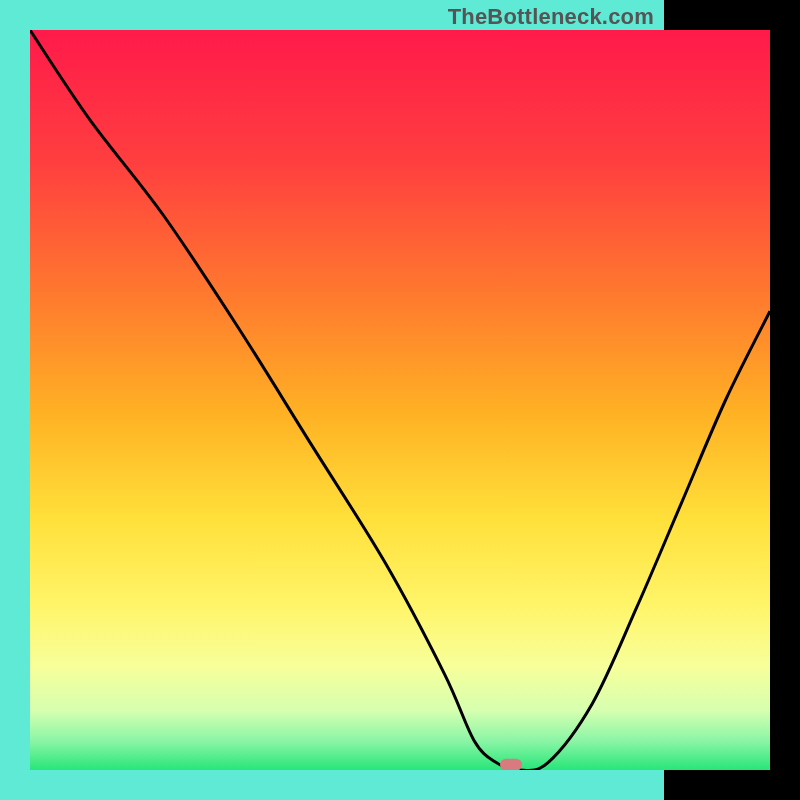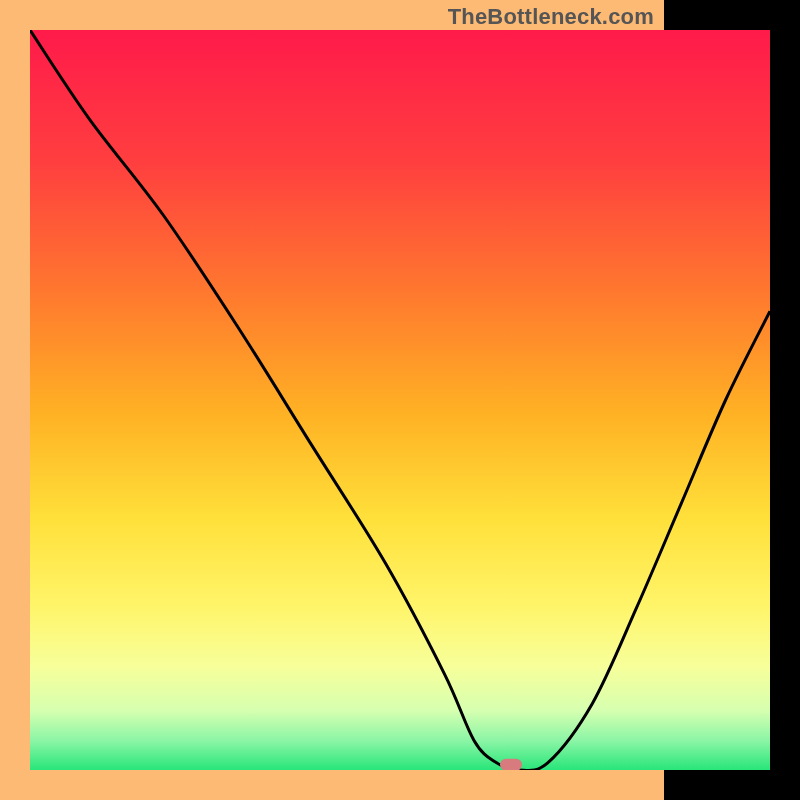--- a/index.html
+++ b/index.html
@@ -8,21 +8,21 @@
     width: 800px;
     height: 800px;
     background: #000;
     overflow: hidden;
     font-family: Arial, Helvetica, sans-serif;
   }
   .outer {
     position: relative;
     width: 664px;
     height: 800px;
-    background: #fdba74;
+    background: #5eead4;
   }
   .watermark {
     position: absolute;
     top: 4px;
     right: 10px;
     color: #555;
     font-size: 22px;
     font-weight: bold;
     letter-spacing: 0.2px;
     z-index: 5;

